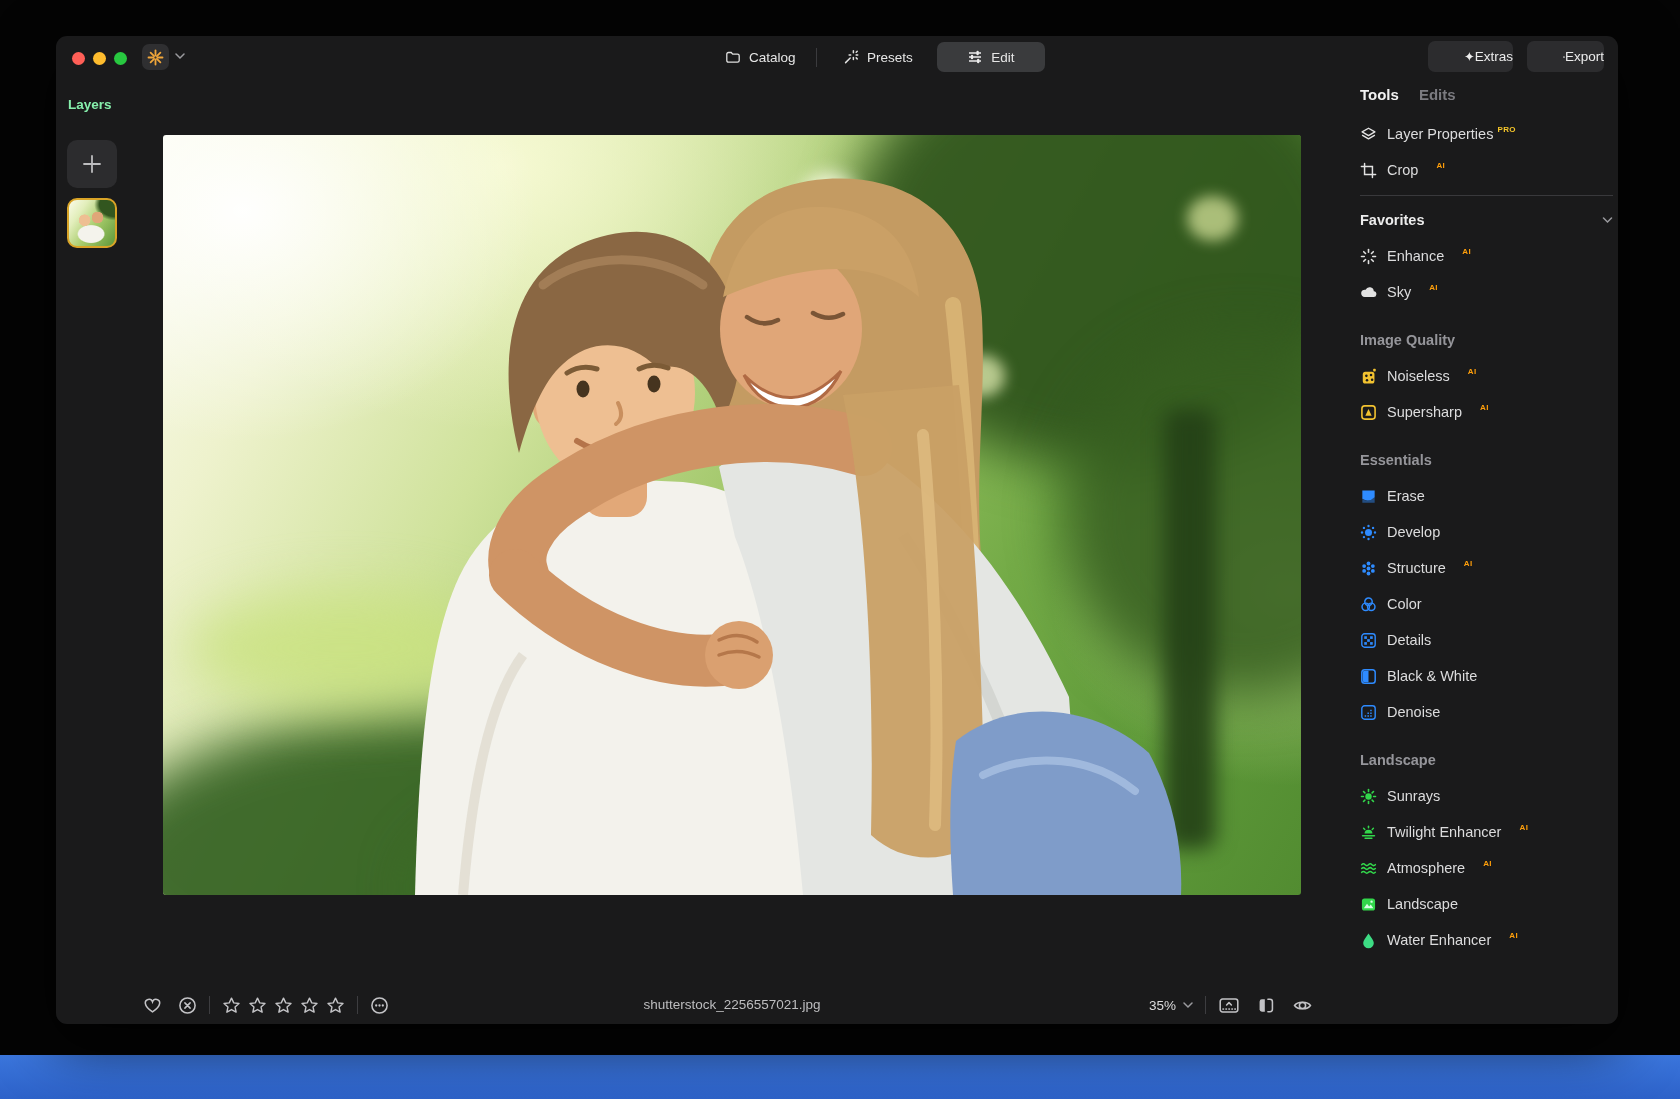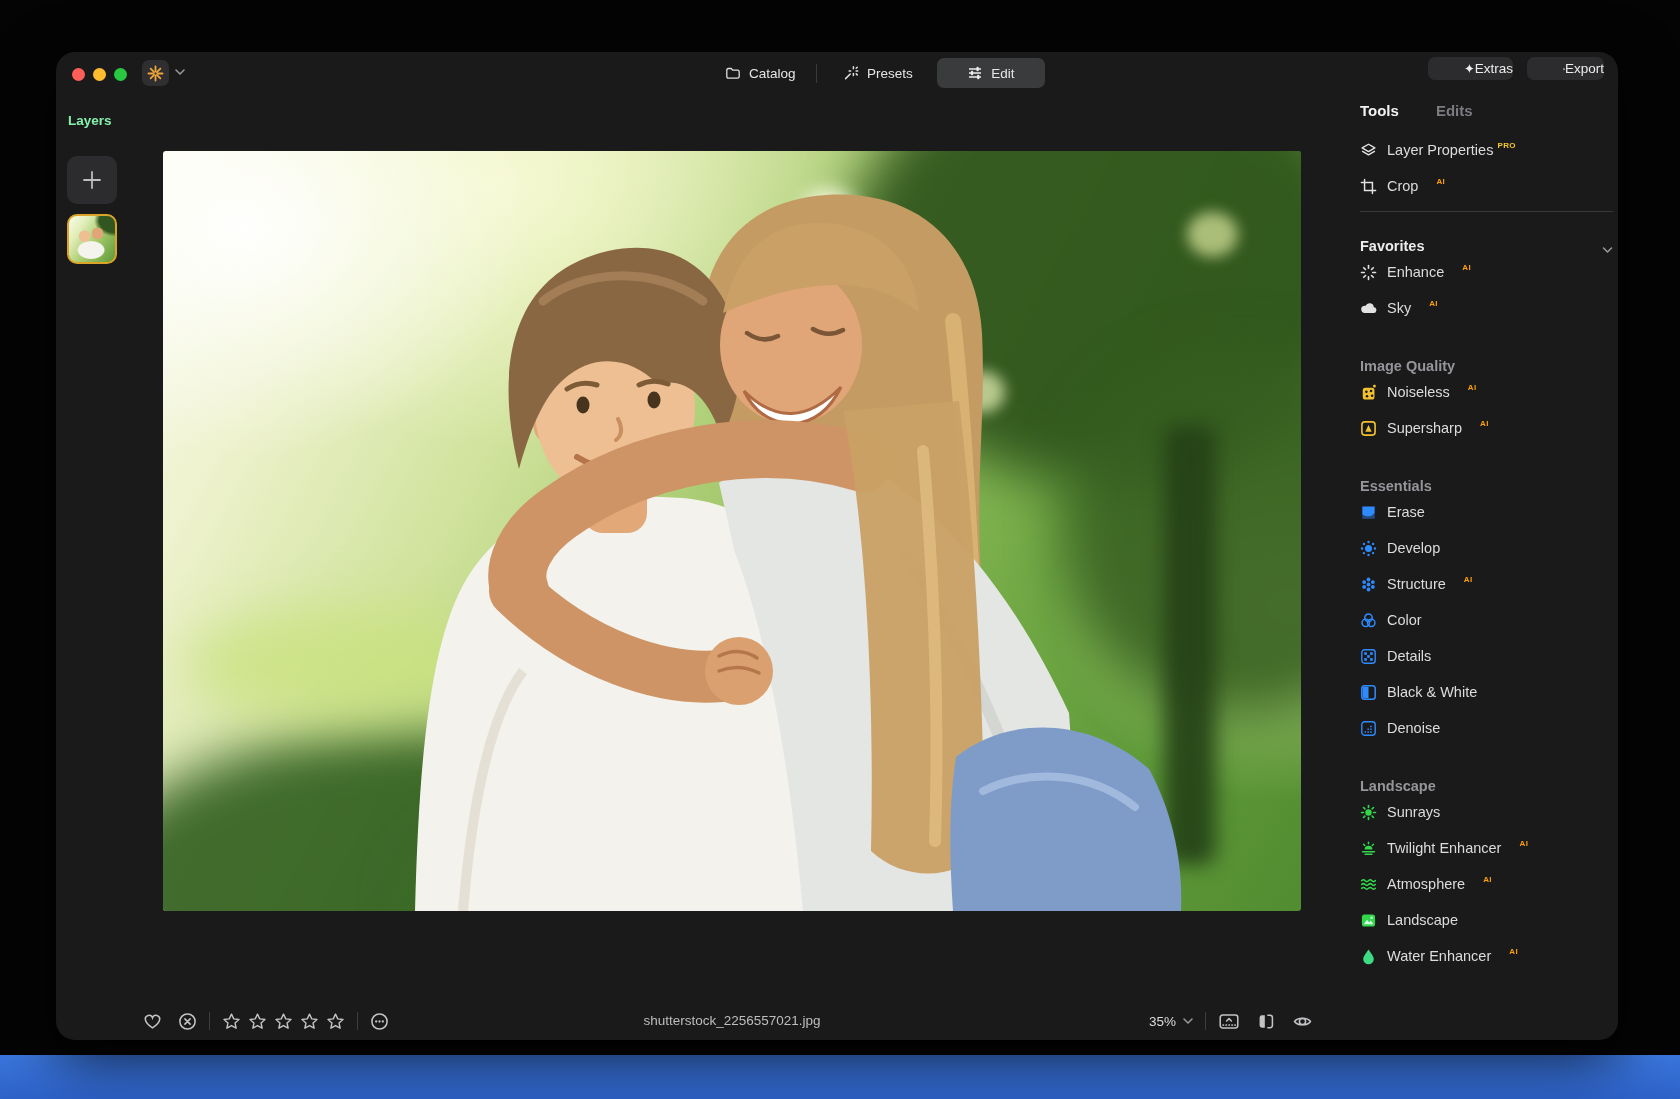--- a/index.html
+++ b/index.html
@@ -3,36 +3,36 @@
 <meta charset="utf-8">
 <style>
   * { margin:0; padding:0; box-sizing:border-box; }
   html,body { background:#000; }
   body { font-family:"Liberation Sans","DejaVu Sans",sans-serif; -webkit-font-smoothing:antialiased; }
   .stage { position:relative; width:1680px; height:1099px; background:#040404; overflow:hidden; }
   .desktop-strip { position:absolute; left:0; right:0; bottom:0; height:44px;
     background:linear-gradient(180deg,#3b76dd 0%,#2d62c9 100%); }
 
   
-  .window { position:absolute; left:56px; top:52px; width:1562px; height:988px;
-    background:#1a1a1b; border-radius:19px; box-shadow:0 18px 60px rgba(0,0,0,.75); overflow:hidden; }
+  .window { position:absolute; left:56px; top:36px; width:1562px; height:988px;
+    background:#1a1a1b; border-radius:11px; box-shadow:0 18px 60px rgba(0,0,0,.75); overflow:hidden; }
 
   
   .traffic { position:absolute; top:16px; left:16px; display:flex; gap:8px; }
   .tl { width:13px; height:13px; border-radius:50%; }
   .app-btn { position:absolute; left:86px; top:8px; width:27px; height:26px; border-radius:7px;
     background:#2f2f31; display:flex; align-items:center; justify-content:center; }
   .app-chevron { position:absolute; left:119px; top:17px; }
 
   .top-tab { position:absolute; top:6px; height:30px; display:flex; align-items:center; gap:8px;
     color:#e6e6e6; font-size:13.5px; padding:0 12px; border-radius:7px; cursor:default; }
   .top-tab.active { background:#3a3b3d; }
   .tab-divider { position:absolute; top:12px; width:1px; height:19px; background:#3b3b3e; }
 
-  .pill-btn { position:absolute; top:5px; height:23px; background:#2c2c2e; border-radius:7px;
+  .pill-btn { position:absolute; top:5px; height:31px; background:#2c2c2e; border-radius:7px;
     display:flex; align-items:center; justify-content:center; color:#ececec; font-size:13.5px;padding-left:36px; }
 
   
   .layers-title { position:absolute; left:12px; top:61px; color:#86efac; font-size:13.5px; font-weight:700; }
   .add-layer { position:absolute; left:11px; top:104px; width:50px; height:48px; background:#2c2c2e;
     border-radius:10px; display:flex; align-items:center; justify-content:center; }
   .layer-thumb { position:absolute; left:11px; top:162px; width:50px; height:50px; border-radius:10px;
     border:2px solid #d9a427; overflow:hidden;
     background:
       radial-gradient(circle 8px at 34% 44%, #eebf92 70%, rgba(238,191,146,0) 75%),
@@ -57,26 +57,26 @@
   .b-grass2 { left:22%; top:84%; width:62%; height:30%; background:rgba(57,110,35,.82); }
   .b-sun1 { left:2%; top:60%; width:28%; height:15%; background:rgba(200,226,124,.75); }
   .b-bokeh1 { left:63%; top:14%; width:6%; height:8%; background:rgba(246,250,210,.8); filter:blur(8px); }
   .b-bokeh2 { left:70%; top:29%; width:4%; height:5.5%; background:rgba(240,248,190,.7); filter:blur(7px); }
   .b-bokeh3 { left:56%; top:5%; width:5%; height:7%; background:rgba(255,255,235,.85); filter:blur(9px); }
   .b-bokeh4 { left:90%; top:8%; width:4.5%; height:6%; background:rgba(235,244,170,.65); filter:blur(7px); }
   .figures { position:absolute; left:0; top:0; width:100%; height:100%; }
 
   
   .rpanel { position:absolute; left:1304px; top:50px; width:253px; }
-  .rp-tabs { display:flex; gap:37px; align-items:baseline; height:30px; }
+  .rp-tabs { display:flex; gap:20px; align-items:baseline; height:30px; }
   .rp-tab-active { color:#f2f2f2; font-size:15px; font-weight:700; }
   .rp-tab { color:#7b7b80; font-size:15px; font-weight:700; }
   .rp-item { display:flex; align-items:center; height:36px; color:#dcdcdd; font-size:14.5px; cursor:default; }
   .rp-item .rp-ic { width:17px; margin-right:10px; display:flex; justify-content:center; }
-  .rp-header { display:flex; align-items:flex-end; height:36px; margin-top:12px; color:#95959a; font-size:14.5px; font-weight:700; }
+  .rp-header { display:flex; align-items:center; height:36px; margin-top:12px; color:#95959a; font-size:14.5px; font-weight:700; }
   .rp-header.white { color:#ececec; margin-top:0; }
   .rp-header .spring { flex:1; }
   .rp-divider { height:1px; background:#39393c; margin:7px 0 6px 0; }
   .badge-ai { color:#ff9f0a; font-size:8px; font-weight:700; letter-spacing:.4px; margin-left:18px;
     position:relative; top:-5px; }
   .badge-pro { color:#f6c62a; font-size:8px; font-weight:800; letter-spacing:.4px; margin-left:4px;
     position:relative; top:-5px; }
 
   
   .bbar-left { position:absolute; left:87px; top:955px; height:28px; display:flex; align-items:center; } .bb-gap-m { width:16px; }

